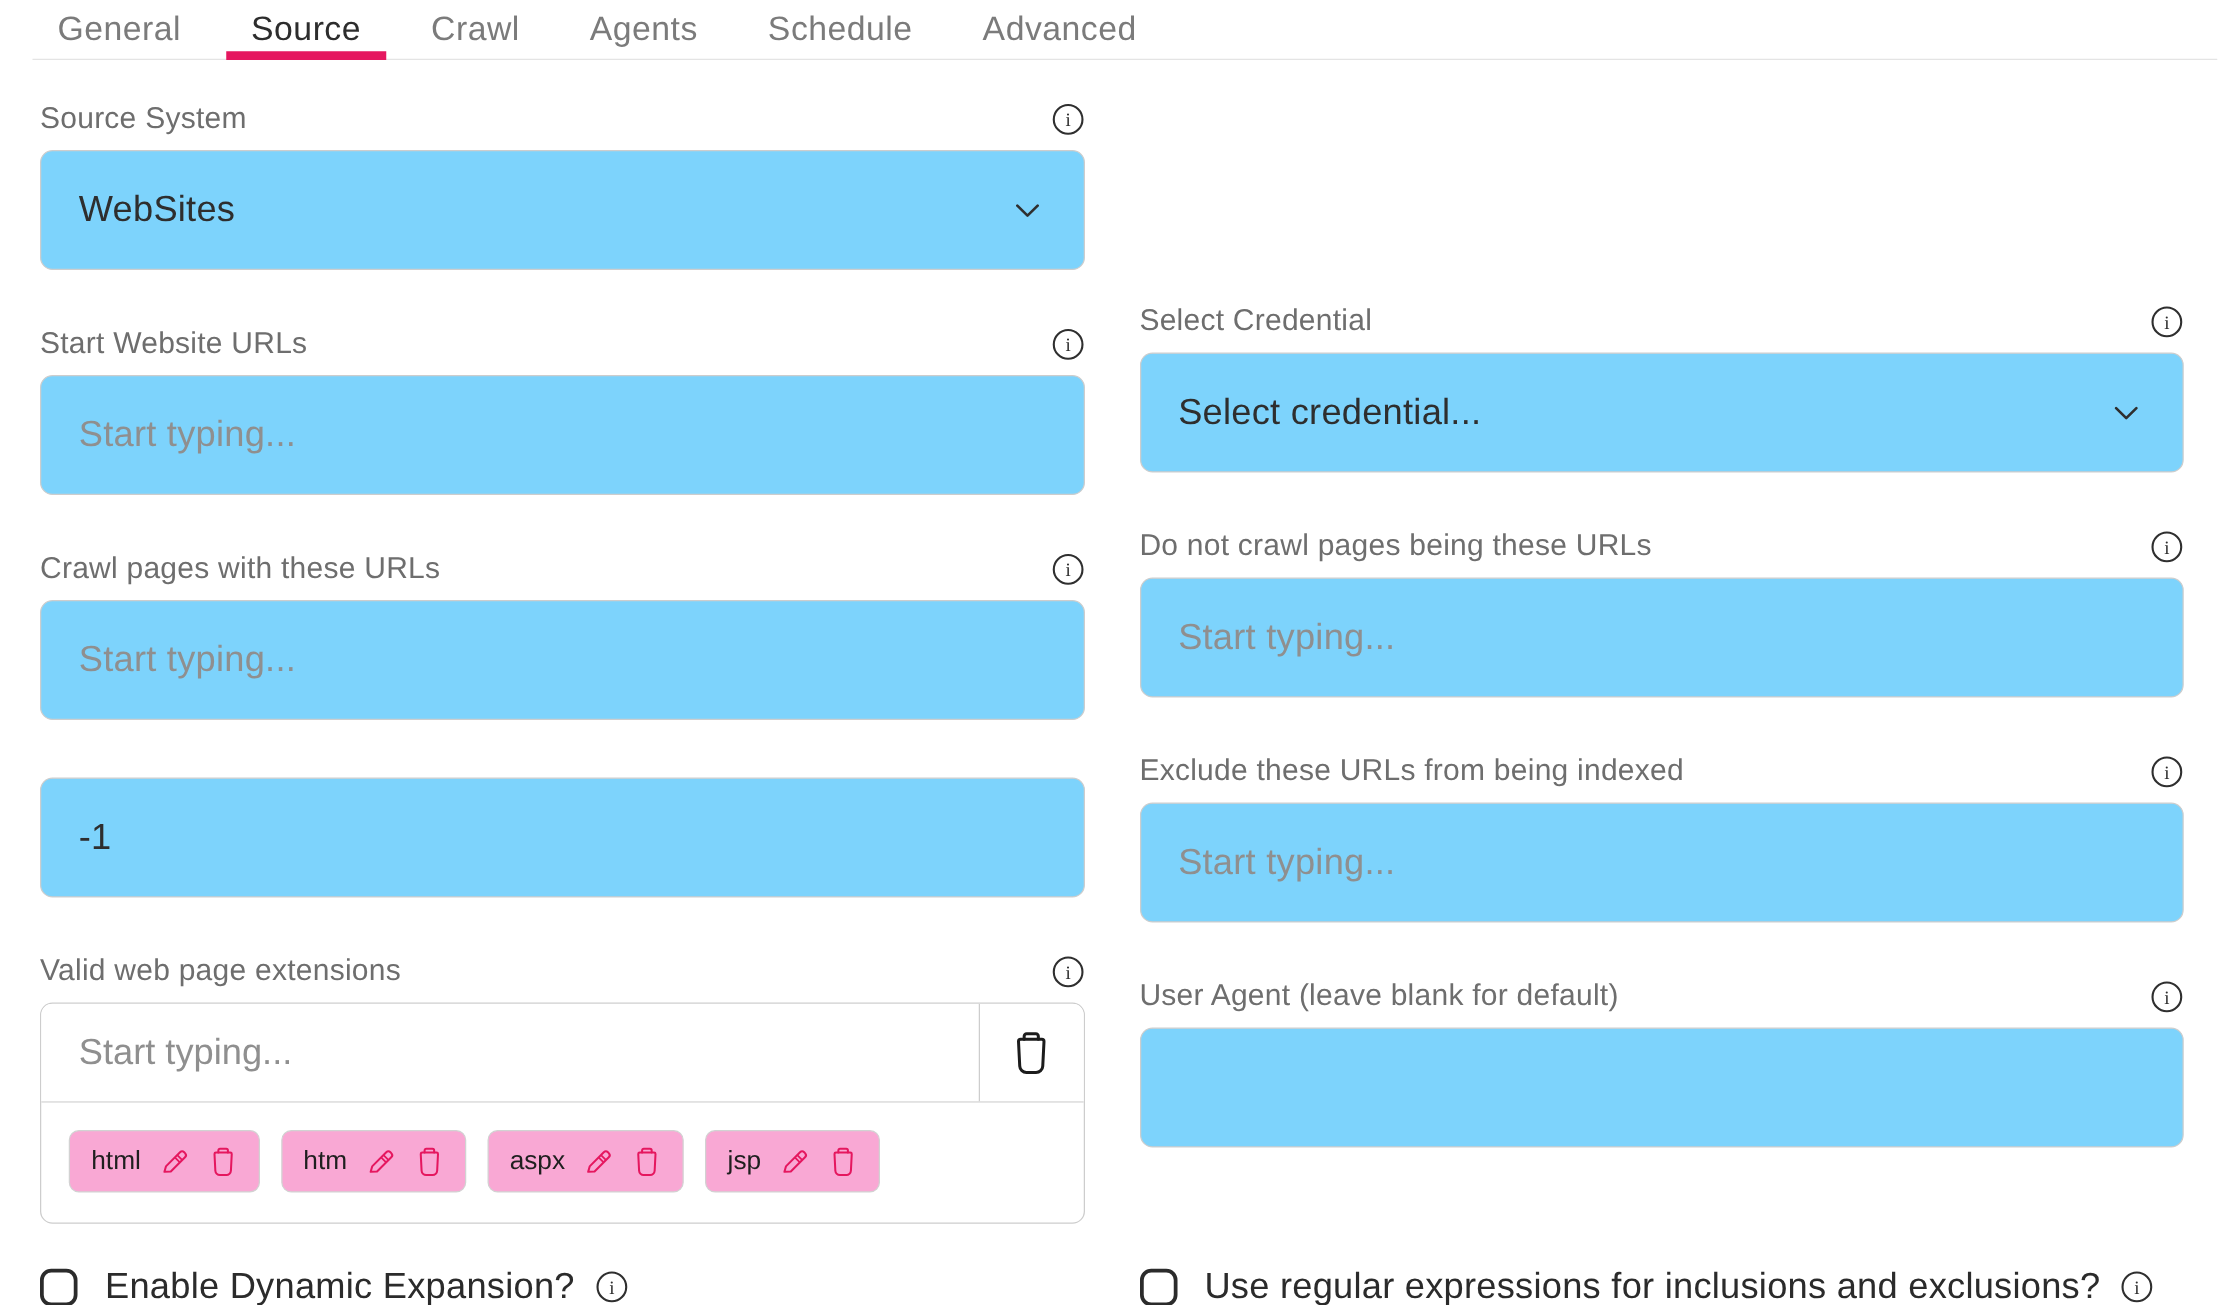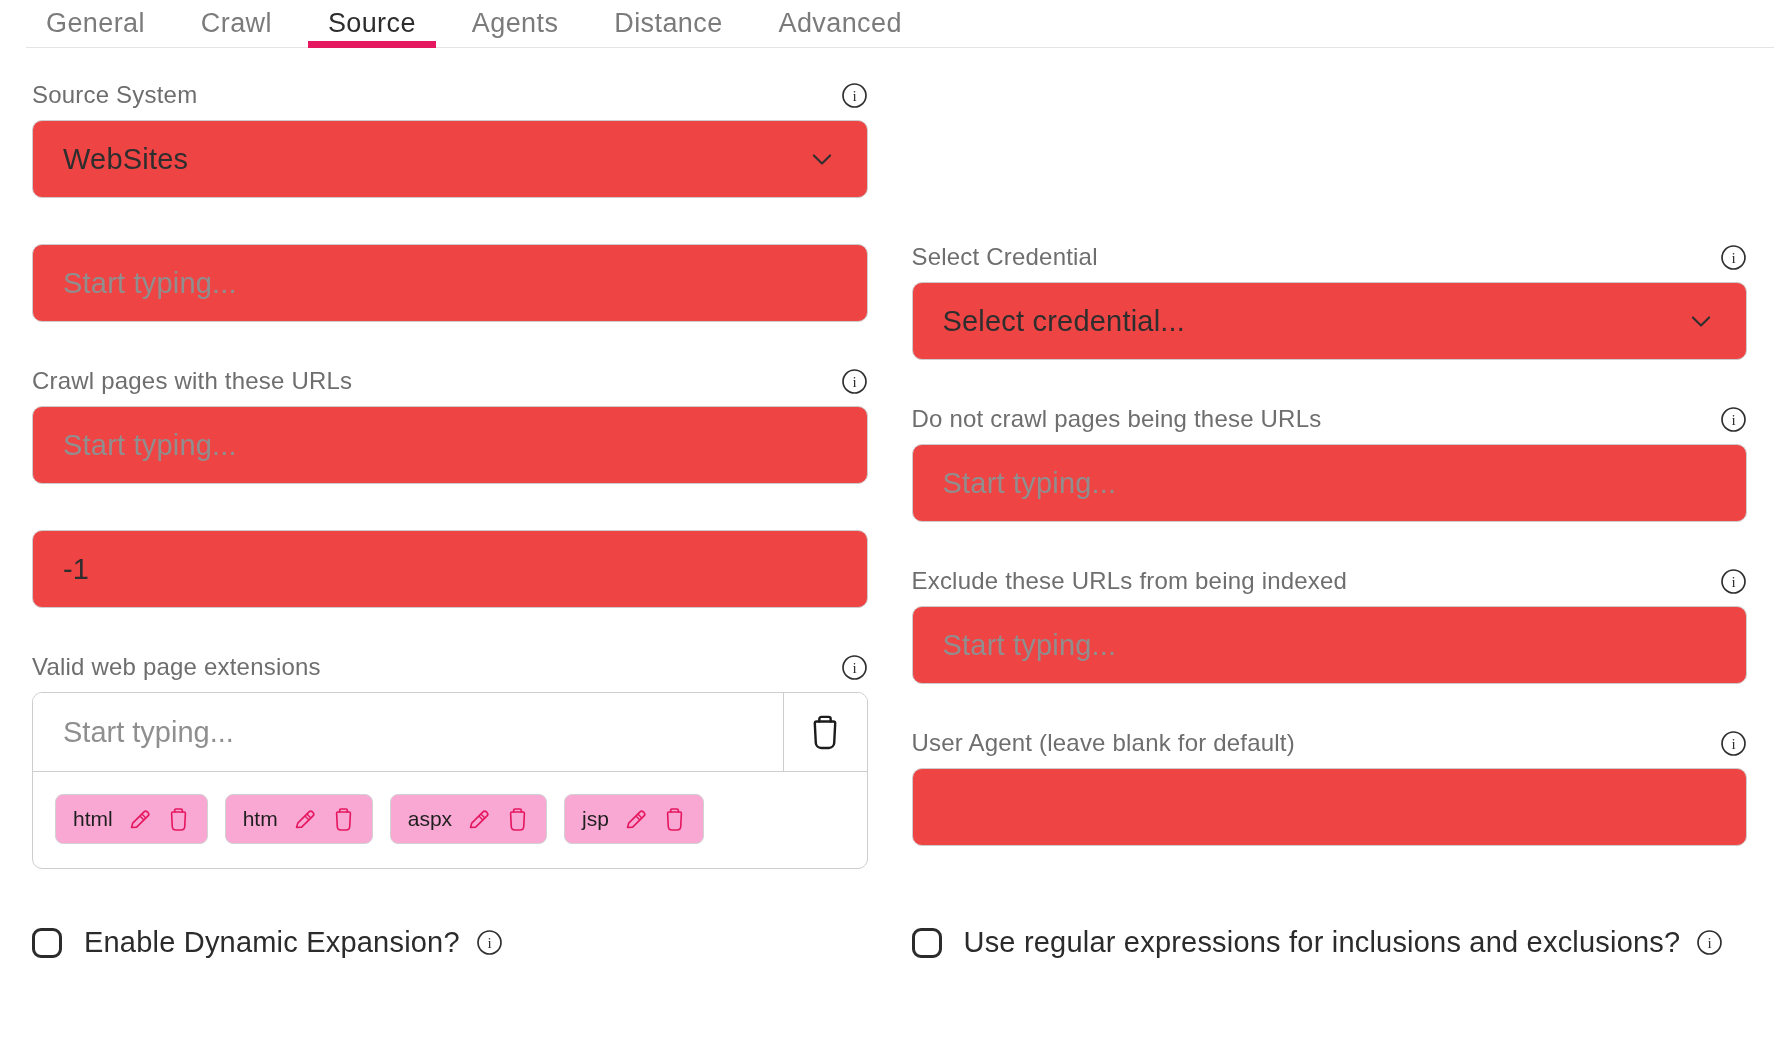--- a/index.html
+++ b/index.html
@@ -50,23 +50,23 @@
     display:flex; justify-content:space-between; align-items:center;
     height:26px; margin-bottom:12px;text-align:center;
   }
   .flabel { font-size:24px; color:#6e6e6e; letter-spacing:.2px; }
 
   .info-btn { width:27px; height:27px; flex:none; color:#2f2f2f; cursor:pointer; }
   .info-btn svg { width:100%; height:100%; display:block; }
 
   
   .box {
-    height:78px; width:100%;
+    height:96px; width:100%;
     border:1.5px solid #cdcdcd; border-radius:10px;
-    background:#ef4444;
+    background:#7dd3fc;
     display:flex; align-items:center;
     padding:0 30px;
     font-size:29px; color:#2e2e2e; letter-spacing:.2px;
   }
   input.box { outline:none; font-family:inherit; }
   input::placeholder { color:#8f8f8f; opacity:1; }
 
   .selectbox { justify-content:space-between; cursor:pointer; }
   .chev { width:30px; height:30px; color:#2f2f2f; flex:none; }
 
@@ -131,24 +131,24 @@
     </symbol>
     <symbol id="ic-pencil" viewBox="0 0 24 24">
       <path d="M4.2 19.8l1.1-4L15.7 5.4a2.2 2.2 0 0 1 3.1 0l.6.6a2.2 2.2 0 0 1 0 3.1L8.9 19.5l-4.7.3z" fill="none" stroke="currentColor" stroke-width="1.5" stroke-linejoin="round"></path>
       <path d="M13.7 7.4l3.5 3.5M11.9 9.2l3.5 3.5" fill="none" stroke="currentColor" stroke-width="1.3"></path>
     </symbol>
   </defs>
 </svg>
 
 <nav class="tabbar">
   <div class="tab">General</div>
+  <div class="tab active">Source</div>
   <div class="tab">Crawl</div>
-  <div class="tab active">Source</div>
   <div class="tab">Agents</div>
-  <div class="tab">Distance</div>
+  <div class="tab">Schedule</div>
   <div class="tab">Advanced</div>
 </nav>
 
 <main class="content">
 
   <div class="col-left">
 
     <div class="field">
       <div class="label-row">
         <span class="flabel">Source System</span>
@@ -160,20 +160,28 @@
       </div>
       <div class="box selectbox">
         <span>WebSites</span>
         <svg class="chev">
             <use href="#ic-chevron"></use>
           </svg>
       </div>
     </div>
 
     <div class="field">
+      <div class="label-row">
+        <span class="flabel">Start Website URLs</span>
+        <span class="info-btn">
+            <svg>
+              <use href="#ic-info"></use>
+            </svg>
+          </span>
+      </div>
       <input class="box" type="text" placeholder="Start typing..." style="">
     </div>
 
     <div class="field">
       <div class="label-row">
         <span class="flabel">Crawl pages with these URLs</span>
         <span class="info-btn">
             <svg>
               <use href="#ic-info"></use>
             </svg>

